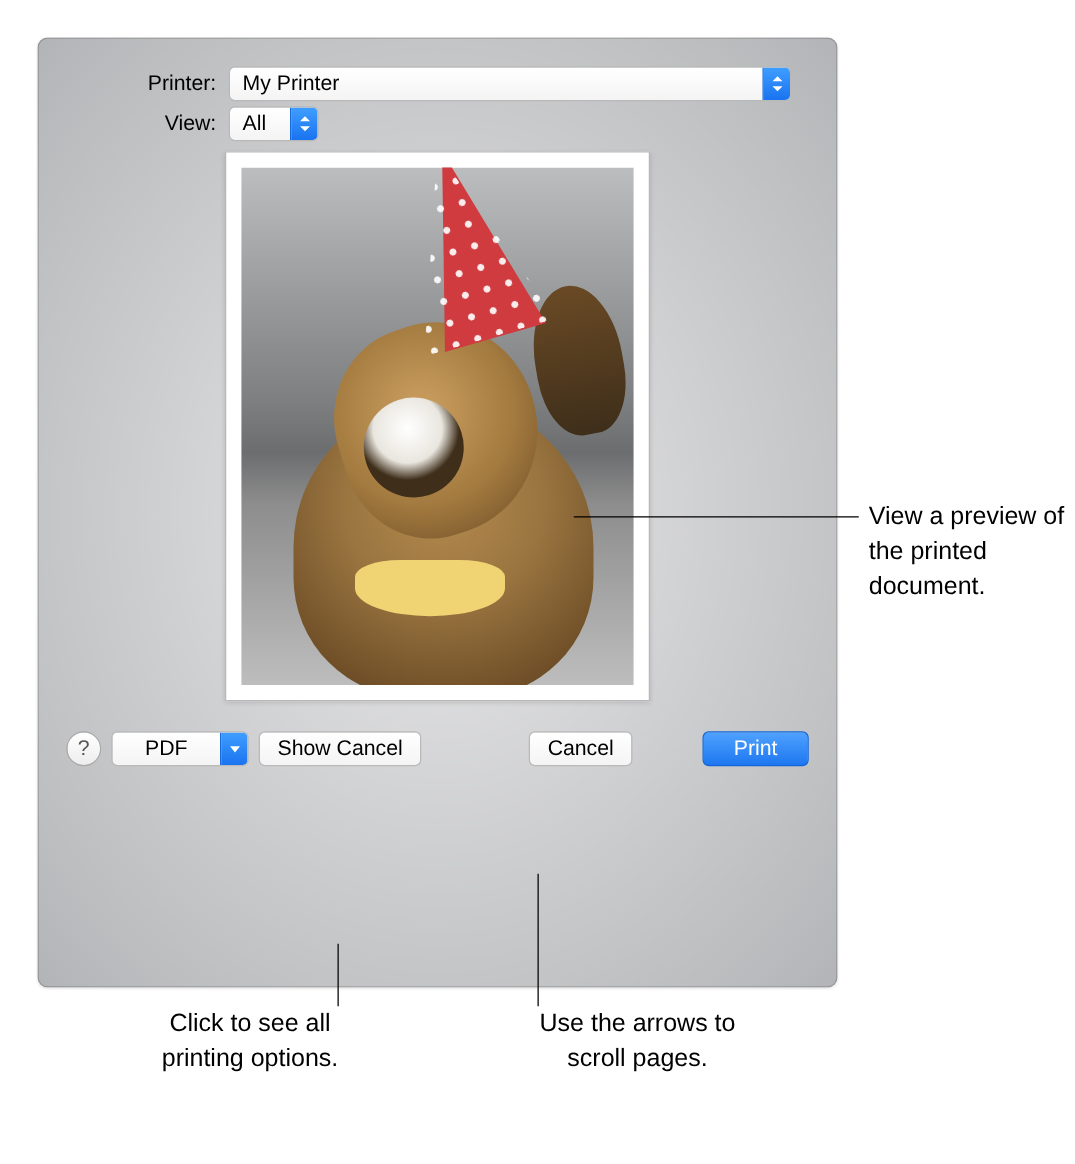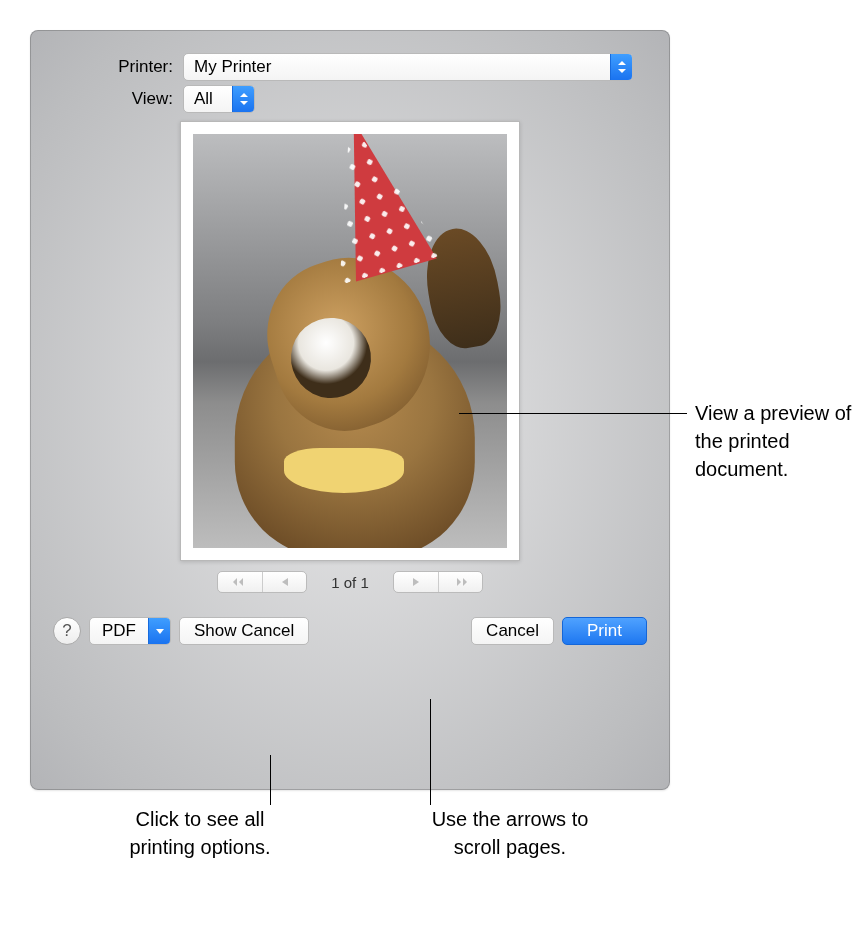--- a/index.html
+++ b/index.html
@@ -232,21 +232,21 @@
   }
   .pdf-btn {
     display:flex;
     align-items:center;
     border: 1px solid #b9b9b9;
     border-radius: 5px;
     background: linear-gradient(#ffffff,#f4f4f4);
     height: 28px;
     overflow:hidden;
   }
-  .pdf-btn .lbl { padding: 0 12px; font-size: 17px; }
+  .pdf-btn .lbl { padding: 0 26px; font-size: 17px; }
   .pdf-btn .dd {
     width: 22px; height:100%;
     background: linear-gradient(#3f9eff,#1a73f0);
     display:flex; align-items:center; justify-content:center;
     border-left:1px solid #176bde;
   }
   .push-btn {
     height: 28px;
     border: 1px solid #b9b9b9;
     border-radius: 5px;
@@ -260,20 +260,21 @@
   .print-btn {
     height: 28px;
     border: 1px solid #1466d8;
     border-radius: 5px;
     background: linear-gradient(#4fa2ff,#1e77f0);
     color: #fff;
     padding: 0 24px;
     font-size: 17px;
     display:flex;
     align-items:center;
+    margin-left:48px;
   }
 
   
   .callout {
     position: absolute;
     font-size: 20px;
     line-height: 1.4;
     color: #000;
   }
   .callout .line {
@@ -329,47 +330,20 @@
         <div class="dog-ear-r"></div>
         <div class="dog-body"></div>
         <div class="dog-head"></div>
         <div class="dog-muzzle"></div>
         <div class="bandana"></div>
         <div class="hat"></div>
         <div class="hat-dots"></div>
       </div>
     </div>
 
-    <div class="pager-row">
-      <div class="pager-group">
-        <div class="pager-btn">
-          <svg width="14" height="10" viewBox="0 0 14 10">
-              <path d="M6 5 L10 1 L10 9 Z M0 5 L4 1 L4 9 Z" fill="#bdbdbd"></path>
-            </svg>
-        </div>
-        <div class="pager-btn">
-          <svg width="8" height="10" viewBox="0 0 8 10">
-              <path d="M1 5 L7 1 L7 9 Z" fill="#bdbdbd"></path>
-            </svg>
-        </div>
-      </div>
-      <div class="page-indicator">1 of 1</div>
-      <div class="pager-group">
-        <div class="pager-btn">
-          <svg width="8" height="10" viewBox="0 0 8 10">
-              <path d="M7 5 L1 1 L1 9 Z" fill="#bdbdbd"></path>
-            </svg>
-        </div>
-        <div class="pager-btn">
-          <svg width="14" height="10" viewBox="0 0 14 10">
-              <path d="M8 5 L4 1 L4 9 Z M14 5 L10 1 L10 9 Z" fill="#bdbdbd"></path>
-            </svg>
-        </div>
-      </div>
-    </div>
   </div>
 
   <div class="button-row">
     <div class="help-circle">
       <span>?</span>
     </div>
     <div class="pdf-btn">
       <span class="lbl">PDF</span>
       <span class="dd">
         <svg width="10" height="7" viewBox="0 0 10 7">

